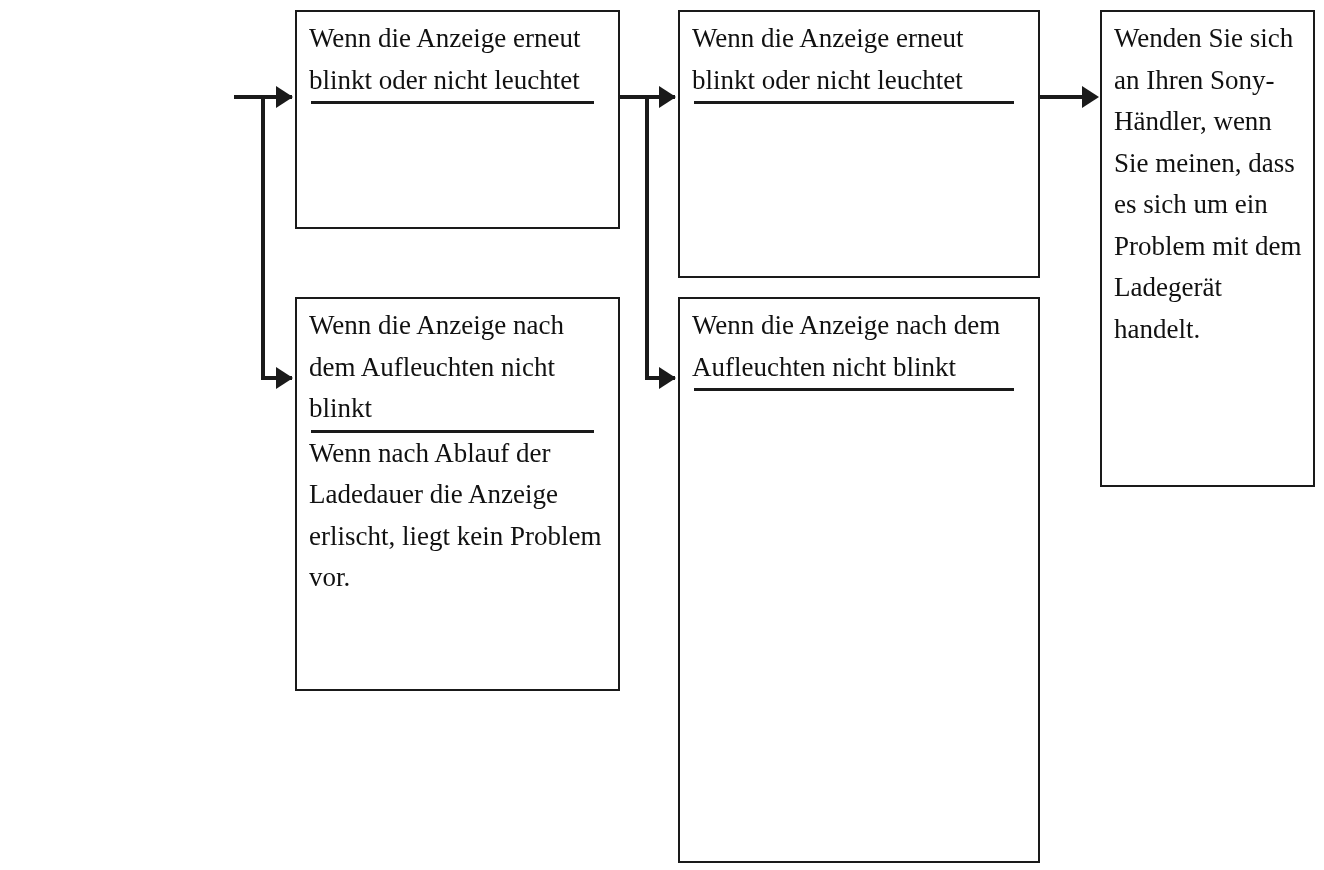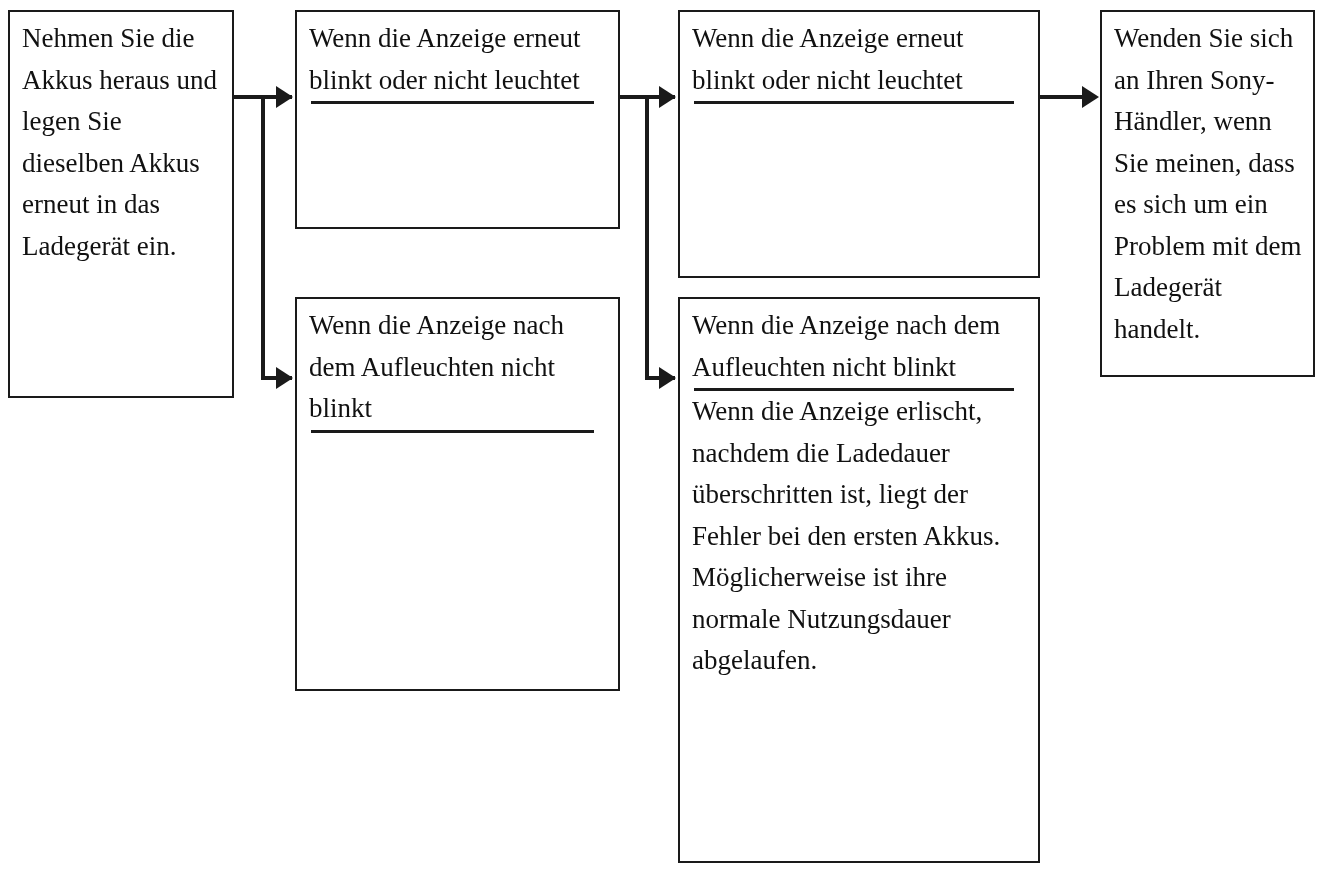--- a/index.html
+++ b/index.html
@@ -62,57 +62,54 @@
     border-top: 11px solid transparent;
     border-bottom: 11px solid transparent;
     border-left: 17px solid #1a1a1a;
   }
 </style>
 </head>
 <body>
 
 <div id="canvas">
 
-  <div class="node" style="left:8px; top:10px; width:226px; height:388px;">
-    <span class="node-text">Nehmen Sie die Akkus heraus und legen Sie dieselben Akkus erneut in das Ladegerät ein.</span>
-  </div>
 
   <div class="hline" style="left:234px; top:95px; width:58px;"></div>
   <div class="vline" style="left:261px; top:95px; height:285px;"></div>
   <div class="hline" style="left:261px; top:376px; width:31px;"></div>
   <div class="arrowhead" style="left:276px; top:86px;"></div>
   <div class="arrowhead" style="left:276px; top:367px;"></div>
 
   <div class="node" style="left:295px; top:10px; width:325px; height:219px;">
     <span class="node-text condition">Wenn die Anzeige erneut blinkt oder nicht leuchtet</span>
     <span class="divider"></span>
   </div>
 
   <div class="node" style="left:295px; top:297px; width:325px; height:394px;">
     <span class="node-text condition">Wenn die Anzeige nach dem Aufleuchten nicht blinkt</span>
     <span class="divider"></span>
+    <span class="node-text result">Wenn nach Ablauf der Ladedauer die Anzeige erlischt, liegt kein Problem vor.</span>
   </div>
 
   <div class="hline" style="left:620px; top:95px; width:55px;"></div>
   <div class="vline" style="left:645px; top:95px; height:285px;"></div>
   <div class="hline" style="left:645px; top:376px; width:30px;"></div>
   <div class="arrowhead" style="left:659px; top:86px;"></div>
   <div class="arrowhead" style="left:659px; top:367px;"></div>
 
   <div class="node" style="left:678px; top:10px; width:362px; height:268px;">
     <span class="node-text condition">Wenn die Anzeige erneut blinkt oder nicht leuchtet</span>
     <span class="divider"></span>
   </div>
 
   <div class="node" style="left:678px; top:297px; width:362px; height:566px;">
     <span class="node-text condition">Wenn die Anzeige nach dem Aufleuchten nicht blinkt</span>
     <span class="divider"></span>
-    <span class="node-text result">Wenn die Anzeige erlischt, nachdem die Ladedauer überschritten ist, liegt der Fehler bei den ersten Akkus. Möglicherweise ist ihre normale Nutzungsdauer abgelaufen.</span>
   </div>
 
   <div class="hline" style="left:1040px; top:95px; width:45px;"></div>
   <div class="arrowhead" style="left:1082px; top:86px;"></div>
 
-  <div class="node" style="left:1100px; top:10px; width:215px; height:367px;">
+  <div class="node" style="left:1100px; top:10px; width:215px; height:477px;">
     <span class="node-text">Wenden Sie sich an Ihren Sony-Händler, wenn Sie meinen, dass es sich um ein Problem mit dem Ladegerät handelt.</span>
   </div>
 
 </div>
 
 </body></html>

